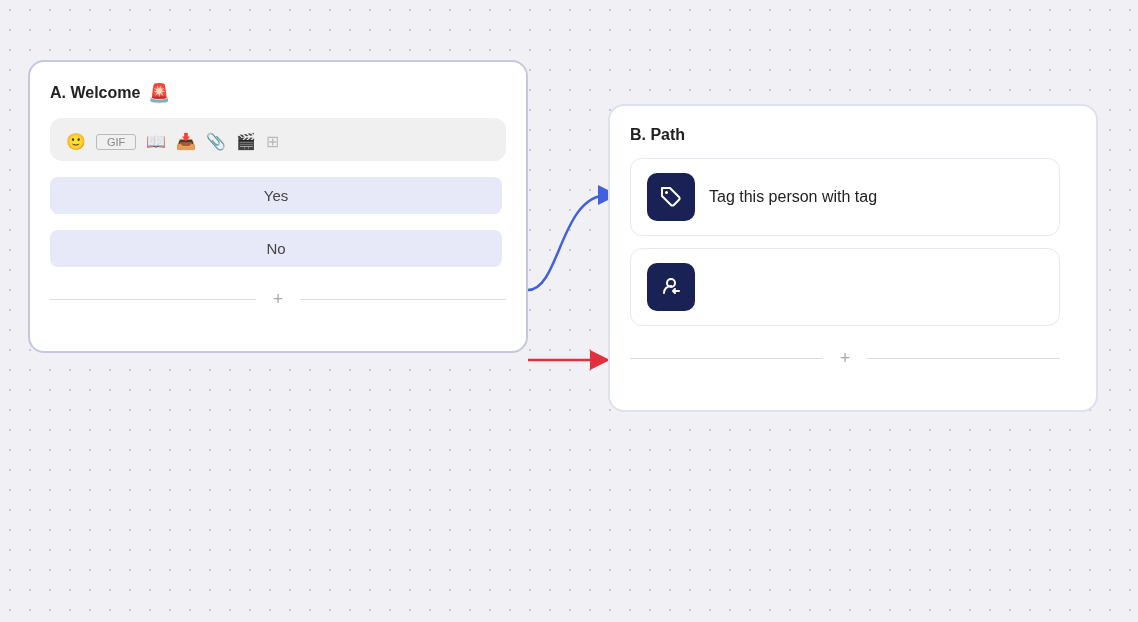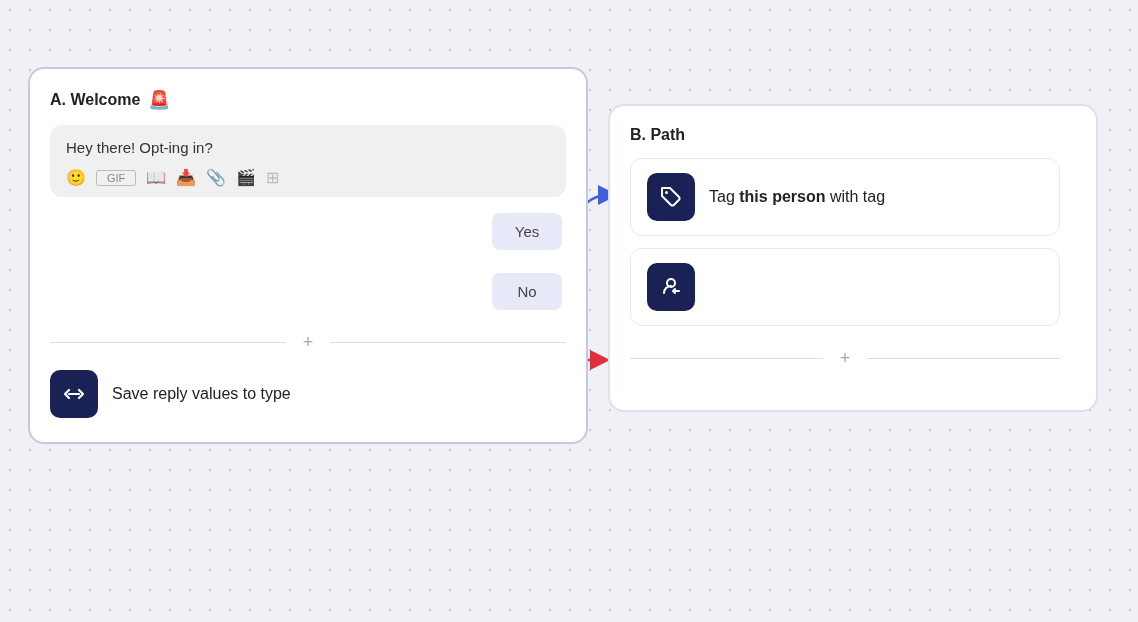--- a/index.html
+++ b/index.html
@@ -18,22 +18,22 @@
     .canvas {
       position: relative;
       width: 100%;
       height: 100%;
     }
 
     
     .node-a {
       position: absolute;
       left: 28px;
-      top: 67px;
-      width: 560px;
+      top: 60px;
+      width: 500px;
       background: #fff;
       border: 2px solid #c5c8e0;
       border-radius: 16px;
       padding: 20px 20px 24px 20px;
     }
 
     .node-header {
       display: flex;
       align-items: center;
       gap: 8px;
@@ -178,21 +178,21 @@
       font-size: 20px;
     }
 
     .action-label {
       font-size: 16px;
       color: #222;
       font-weight: 400;
     }
 
     .action-label strong {
-      font-weight: 700;
+      font-weight: 400;
       margin-top: 32px;
     }
 
     .user-icon-inline {
       display: inline-flex;
       align-items: center;
       justify-content: center;
       width: 22px;
       height: 22px;
       border: 2px solid #555;
@@ -238,51 +238,42 @@
     <path d="M 528,360 L 600,360" stroke="#e03040" stroke-width="2.5" fill="none" marker-end="url(#arrowRed)"></path>
   </svg>
 
   <div class="node-a">
     <div class="node-header">
       <span>A. Welcome</span>
       <span class="warning-icon">🚨</span>
     </div>
 
     <div class="message-bubble">
-      <div class="message-text">Hey there! Opt-ing in?</div>
       <div class="toolbar">
         <span class="toolbar-icon">🙂</span>
         <span class="toolbar-icon" style="font-size:11px; border:1px solid #bbb; border-radius:3px; padding:1px 10px; color:#888;">GIF</span>
         <span class="toolbar-icon">📖</span>
         <span class="toolbar-icon">📥</span>
         <span class="toolbar-icon">📎</span>
         <span class="toolbar-icon">🎬</span>
         <span class="toolbar-icon">⊞</span>
       </div>
     </div>
 
-    <div style="position:relative; margin-top: 16px; display:flex; flex-direction:column; align-items:flex-end; gap:23px; padding-right:4px;">
+    <div style="position:relative; margin-top: 16px; display:flex; flex-direction:column; gap:16px; padding-right:4px;">
       <button class="reply-btn">Yes</button>
       <button class="reply-btn">No</button>
     </div>
 
     <div class="divider-add">
       <div class="divider-line"></div>
       <div class="add-btn">+</div>
       <div class="divider-line"></div>
     </div>
 
-    <div class="save-reply-block">
-      <div class="dark-icon-btn">
-        <svg width="24" height="24" viewBox="0 0 24 24" fill="none">
-          <path d="M7 12H17M7 8l-4 4 4 4M17 8l4 4-4 4" stroke="white" stroke-width="2.2" stroke-linecap="round" stroke-linejoin="round"></path>
-        </svg>
-      </div>
-      <span class="save-reply-label">Save reply values to type</span>
-    </div>
   </div>
 
   <div class="node-b">
     <div class="node-header">
       <span>B. Path</span>
     </div>
 
     <div class="action-row">
       <div class="action-icon-btn">
         <svg width="24" height="24" viewBox="0 0 24 24" fill="none">

